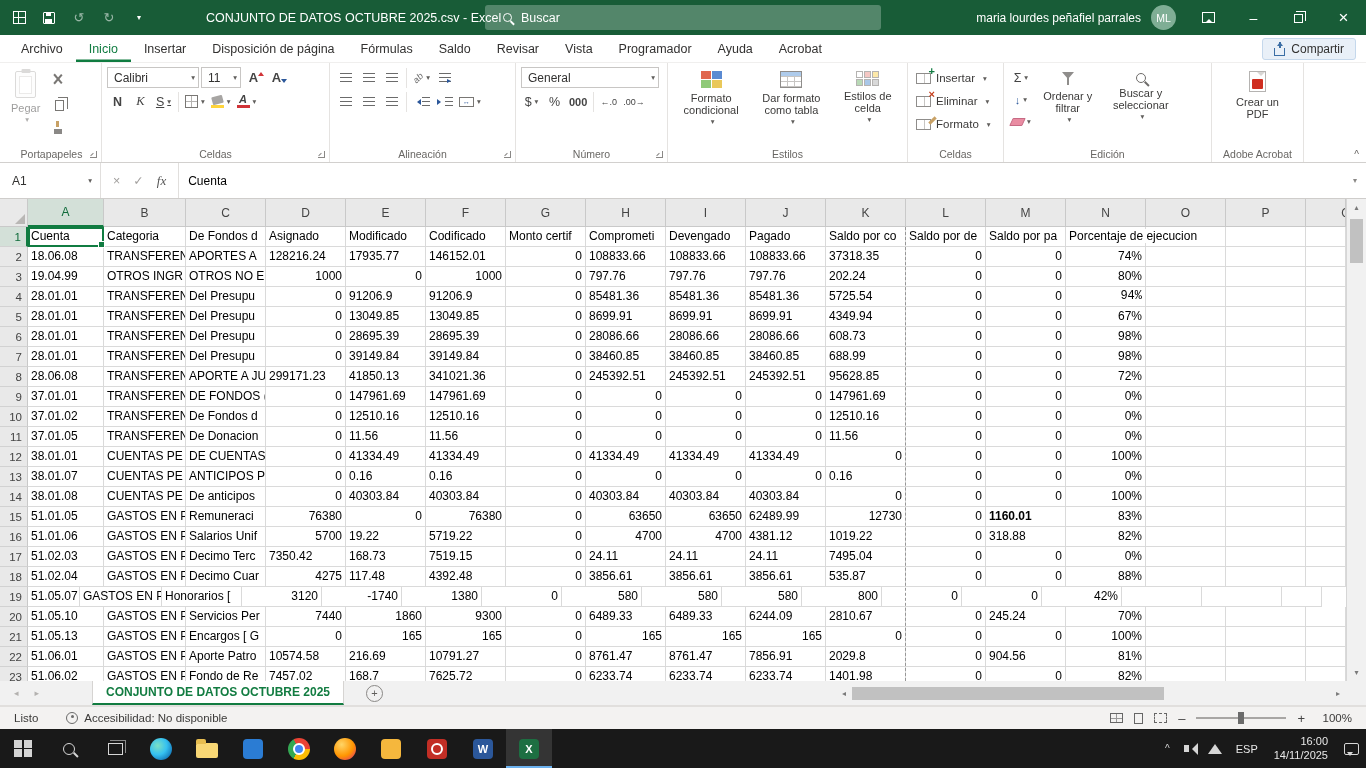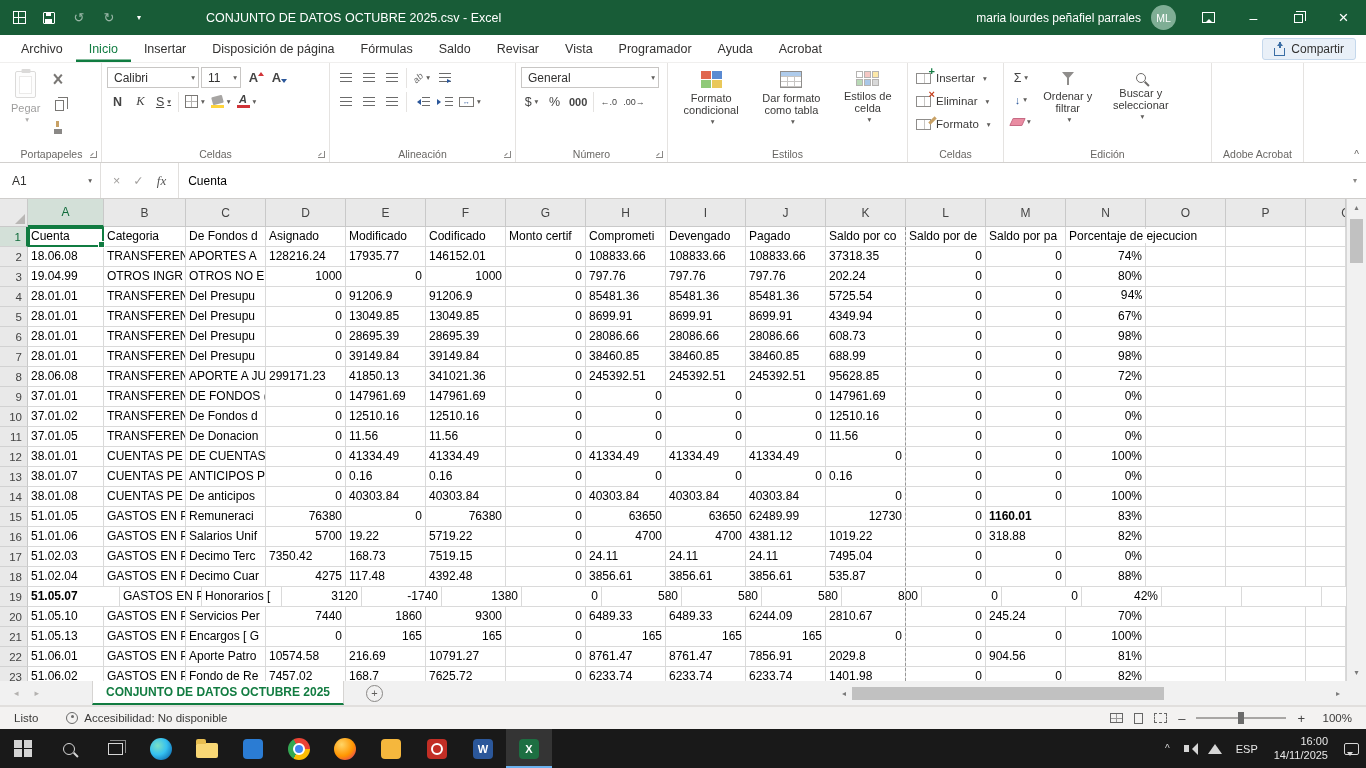--- a/index.html
+++ b/index.html
@@ -239,20 +239,24 @@
           <span>↺</span>
         </div>
       <div class="qbtn dim">
           <span>↻</span>
         </div>
       <div class="qbtn">
           <span class="qcaret">▾</span>
         </div>
     </div>
     <div class="doc-title">CONJUNTO DE DATOS OCTUBRE 2025.csv  -  Excel</div>
+    <div class="searchpill" title="Buscar">
+      <span class="mag"></span>
+      <span>Buscar</span>
+    </div>
     <div class="tbright">
       <span class="username">maria lourdes peñafiel parrales</span>
       <span class="avatar">ML</span>
       <div class="winbtn">
           <span class="icon-ribopt"></span>
         </div>
       <div class="winbtn">
           <span>–</span>
         </div>
       <div class="winbtn">
@@ -521,20 +525,26 @@
         <div class="bigbtn" style="width:76px">
           <span class="bicon magg" style="margin-top:2px"></span>
           <span>Buscar y seleccionar</span>
           <span class="caret">▾</span>
         </div>
       </div>
       <div class="rlabel">Edición</div>
     </div>
 
     <div class="rgroup" style="width:92px">
+      <div class="rbody" style="justify-content:center">
+        <div class="bigbtn" style="width:70px">
+          <span class="bicon ic-pdf"></span>
+          <span>Crear un PDF</span>
+        </div>
+      </div>
       <div class="rlabel">Adobe Acrobat</div>
     </div>
 
     <span class="collapse">^</span>
   </div>
 
   <div class="fbar">
     <div class="namebox">
       <span>A1</span>
       <span class="caret">▾</span>
@@ -962,21 +972,21 @@
             <div class="cell" style="width: 80px;">535.87</div>
             <div class="cell num" style="width: 80px;">0</div>
             <div class="cell num" style="width: 80px;">0</div>
             <div class="cell num" style="width: 80px;">88%</div>
             <div class="cell" style="width: 80px;"></div>
             <div class="cell" style="width: 80px;"></div>
             <div class="cell" style="width: 40px;"></div>
           </div>
           <div class="grow">
             <div class="rn">19</div>
-            <div class="cell" style="width: 92px; font-weight: bold;">51.05.07</div>
+            <div class="cell" style="width: 52px;">51.05.07</div>
             <div class="cell" style="width: 82px;">GASTOS EN P</div>
             <div class="cell" style="width: 80px;">Honorarios [</div>
             <div class="cell num" style="width: 80px;">3120</div>
             <div class="cell num" style="width: 80px;">-1740</div>
             <div class="cell num" style="width: 80px;">1380</div>
             <div class="cell num" style="width: 80px;">0</div>
             <div class="cell num" style="width: 80px;">580</div>
             <div class="cell num" style="width: 80px;">580</div>
             <div class="cell num" style="width: 80px;">580</div>
             <div class="cell num" style="width: 80px;">800</div>

